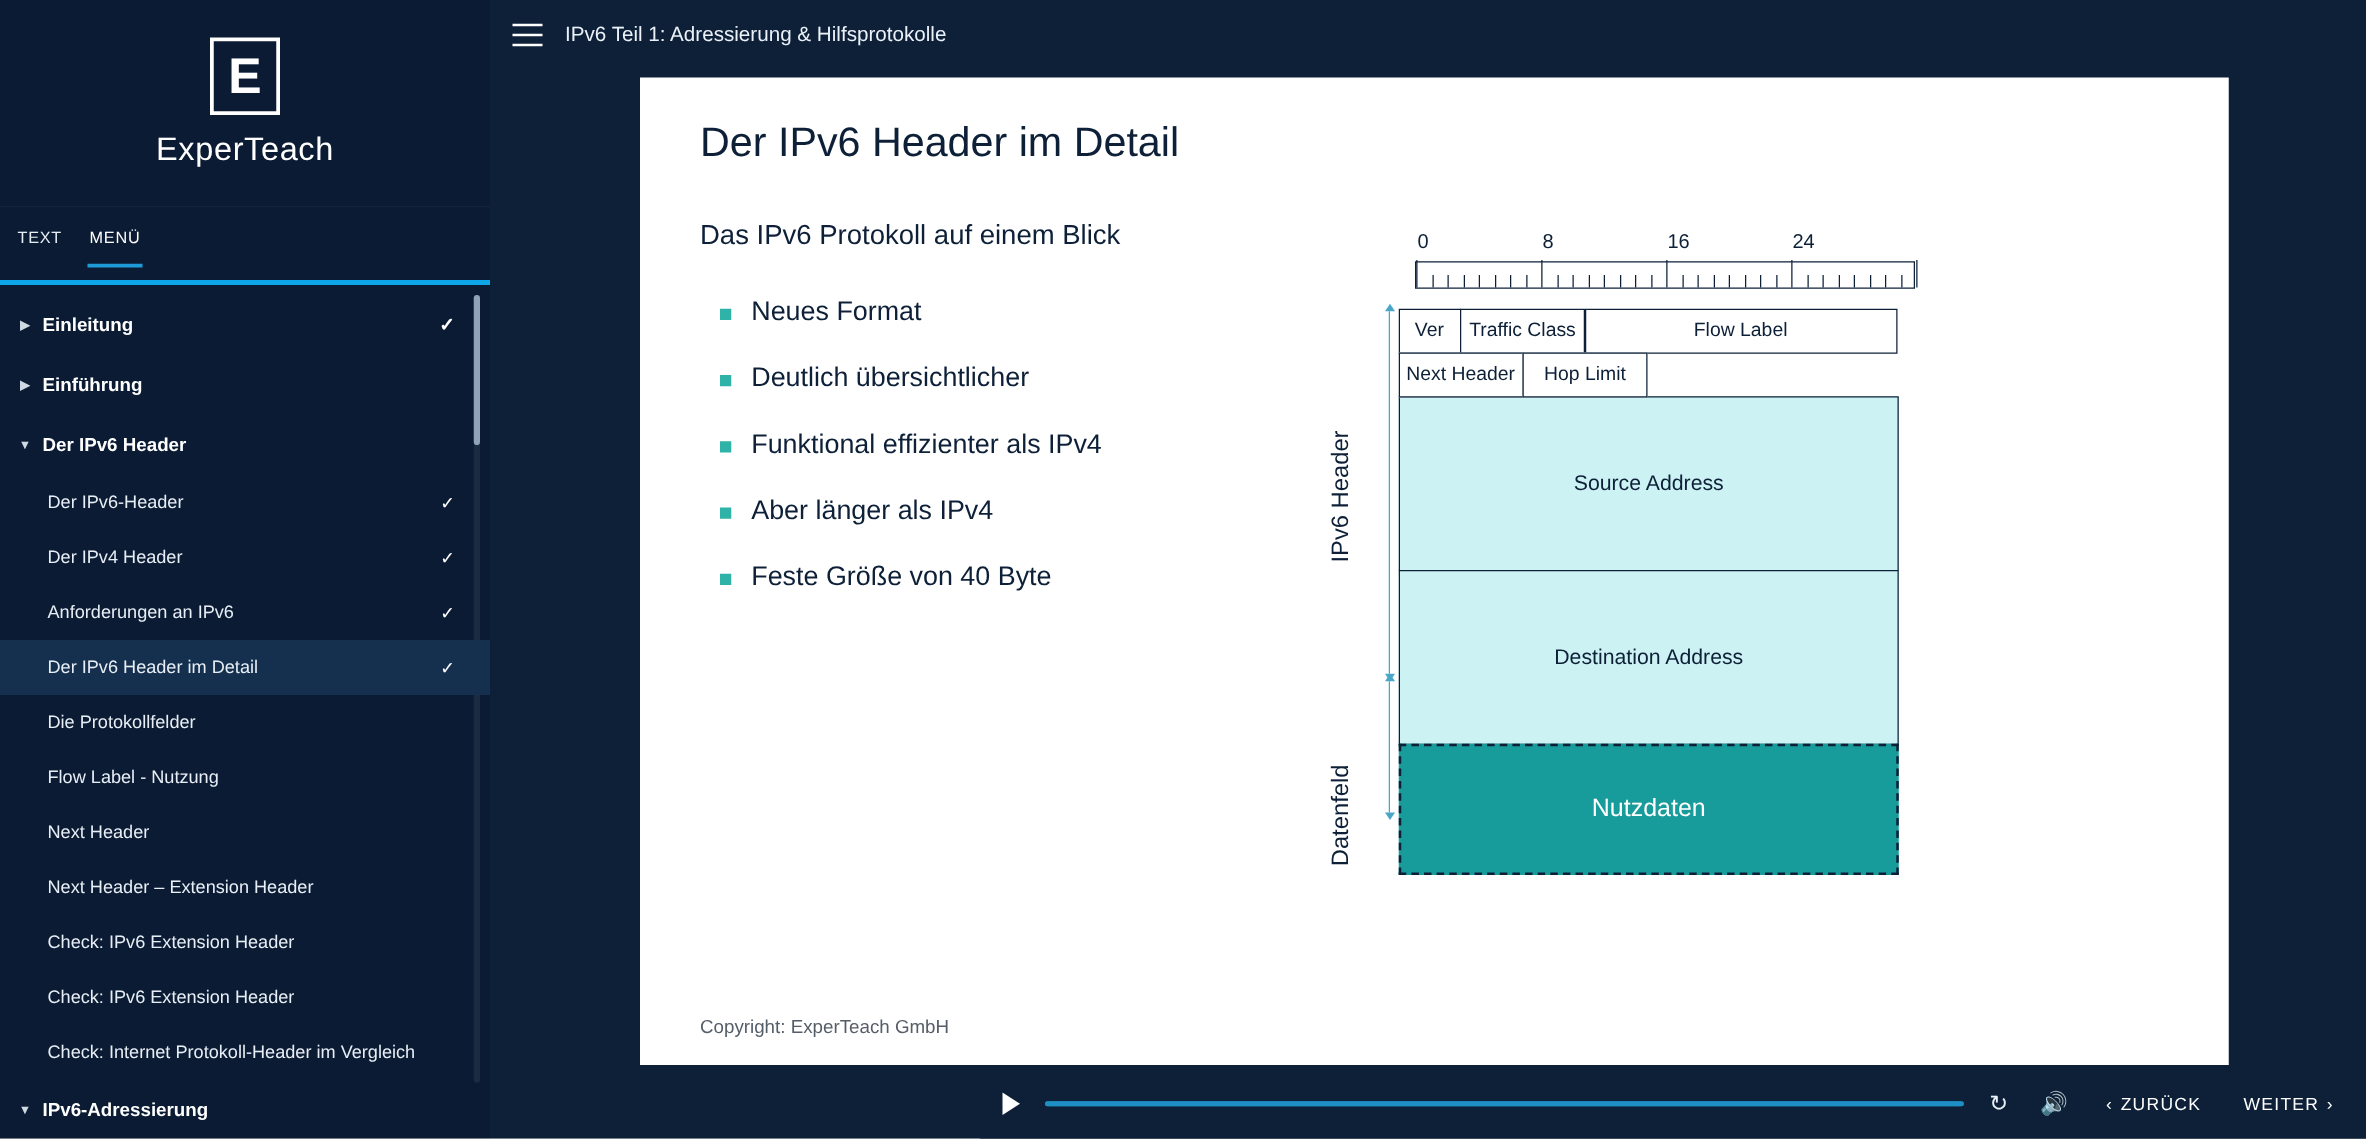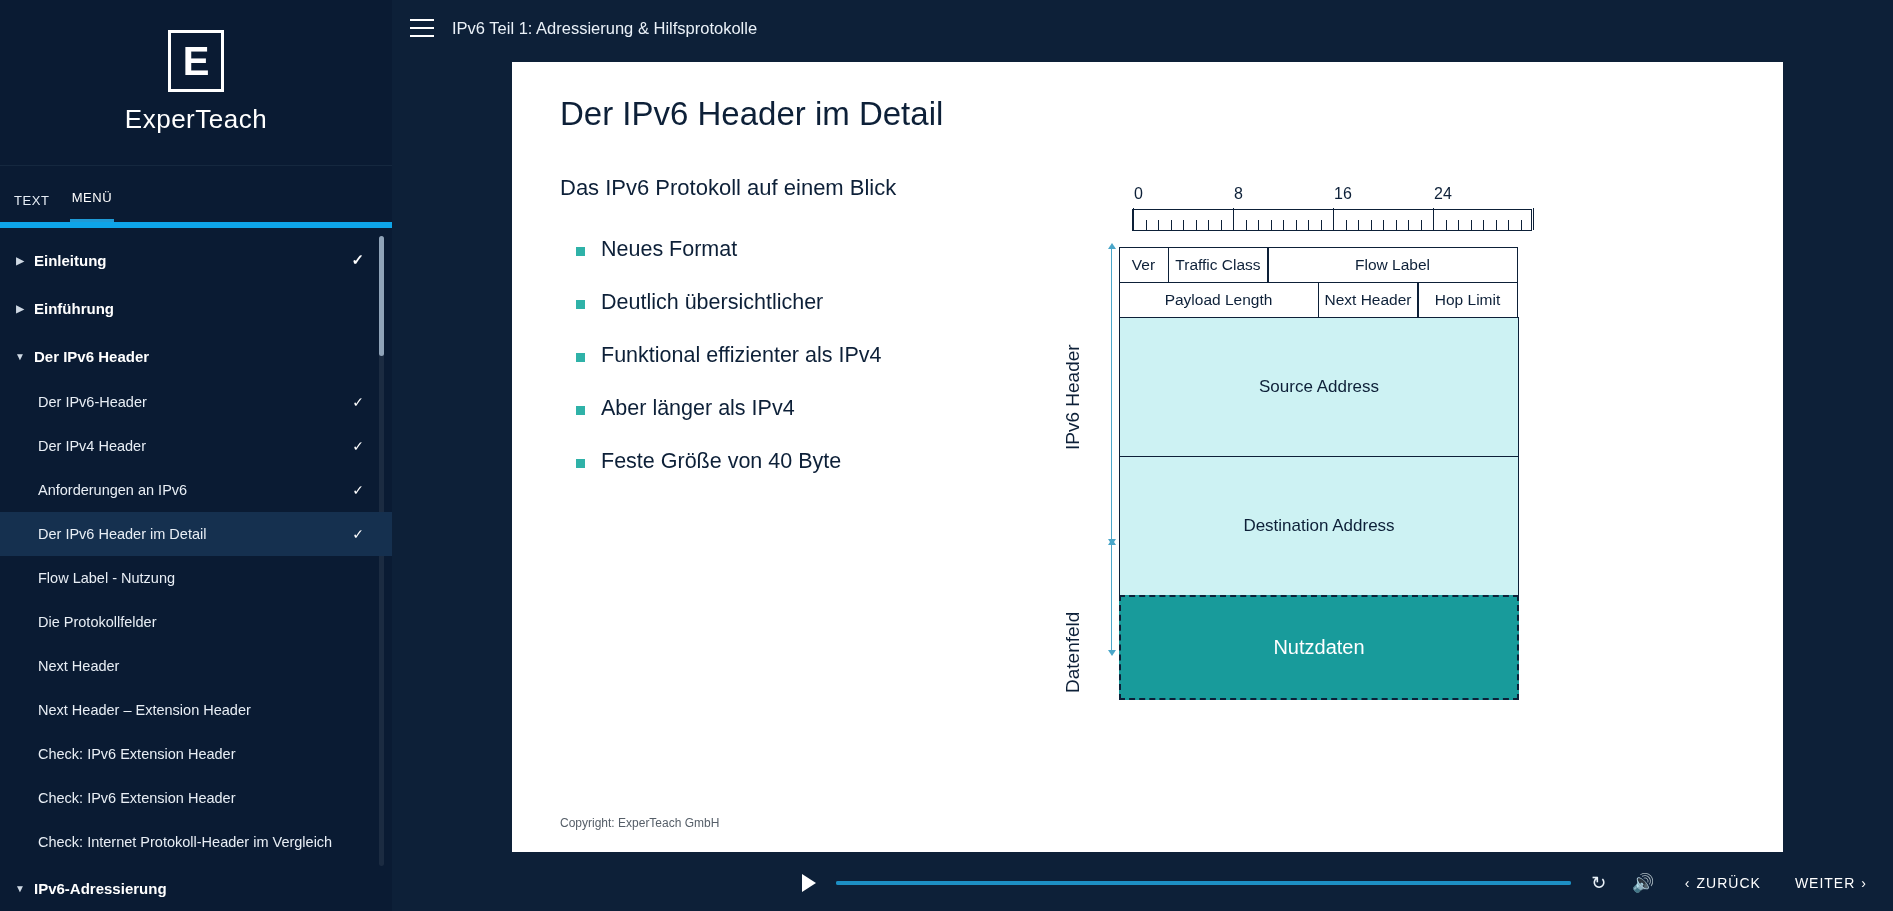--- a/index.html
+++ b/index.html
@@ -42,24 +42,24 @@
   }
   .brand-name {
     margin-top: 12px;
     font-size: 26px;
     letter-spacing: 0.5px;
     font-weight: 400;
   }
 
   .tabs {
     height: 62px;
-    display: flex; align-items: flex-end;
+    display: flex; align-items: flex-start;
     padding-left: 12px;
     gap: 18px;
-    border-bottom: 6px solid #0ea5e9;
+    border-bottom: 4px solid #0ea5e9;
     background: #0a1b33;
   }
   .tab {
     font-size: 13px;
     letter-spacing: 0.6px;
     padding: 16px 2px 14px 2px;
     color: #e6edf5;
     cursor: pointer;
   }
   .tab.active {
@@ -191,21 +191,21 @@
   .bullet .sq {
     width: 9px; height: 9px;
     background: #2fb2a8;
     margin-right: 16px;
     margin-top: 10px;
     flex: 0 0 9px;
   }
   .copyright {
     position: absolute;
     left: 48px; bottom: 22px;
-    font-size: 12px;
+    font-size: 15px;
     color: #555e68;
   }
 
   
   .diagram {
     position: absolute;
     left: 545px; top: 75px;
     width: 690px; height: 600px;
   }
   .ruler {
@@ -378,24 +378,24 @@
       </div>
       <div class="nav-item">
         <span>Anforderungen an IPv6</span>
         <span class="check">✓</span>
       </div>
       <div class="nav-item selected">
         <span>Der IPv6 Header im Detail</span>
         <span class="check">✓</span>
       </div>
       <div class="nav-item">
+        <span>Die Protokollfelder</span>
+      </div>
+      <div class="nav-item">
         <span>Flow Label - Nutzung</span>
-      </div>
-      <div class="nav-item">
-        <span>Die Protokollfelder</span>
       </div>
       <div class="nav-item">
         <span>Next Header</span>
       </div>
       <div class="nav-item">
         <span>Next Header – Extension Header</span>
       </div>
       <div class="nav-item">
         <span>Check: IPv6 Extension Header</span>
       </div>
@@ -521,21 +521,20 @@
       <div class="arrow-line" style="left:54px; top:112px; height:290px;"></div>
       <div class="arrow-line" style="left:54px; top:408px; height:105px;"></div>
 
       <div class="hdr-table">
         <div class="hrow">
           <div class="cell" style="width:12.5%">Ver</div>
           <div class="cell" style="width:25%">Traffic Class</div>
           <div class="cell" style="width:62.5%">Flow Label</div>
         </div>
         <div class="hrow">
-          <div class="cell" style="width:50%">Payload Length</div>
           <div class="cell" style="width:25%">Next Header</div>
           <div class="cell" style="width:25%">Hop Limit</div>
         </div>
         <div class="big-cell">Source Address</div>
         <div class="big-cell">Destination Address</div>
         <div class="payload">Nutzdaten</div>
       </div>
     <div class="arrow-head" style="left: 50.5px; top: 106px; border-bottom: 6px solid rgb(74, 166, 201);"></div>
         <div class="arrow-head" style="left: 50.5px; top: 402px; border-top: 6px solid rgb(74, 166, 201);"></div>
         <div class="arrow-head" style="left: 50.5px; top: 402px; border-bottom: 6px solid rgb(74, 166, 201);"></div>

